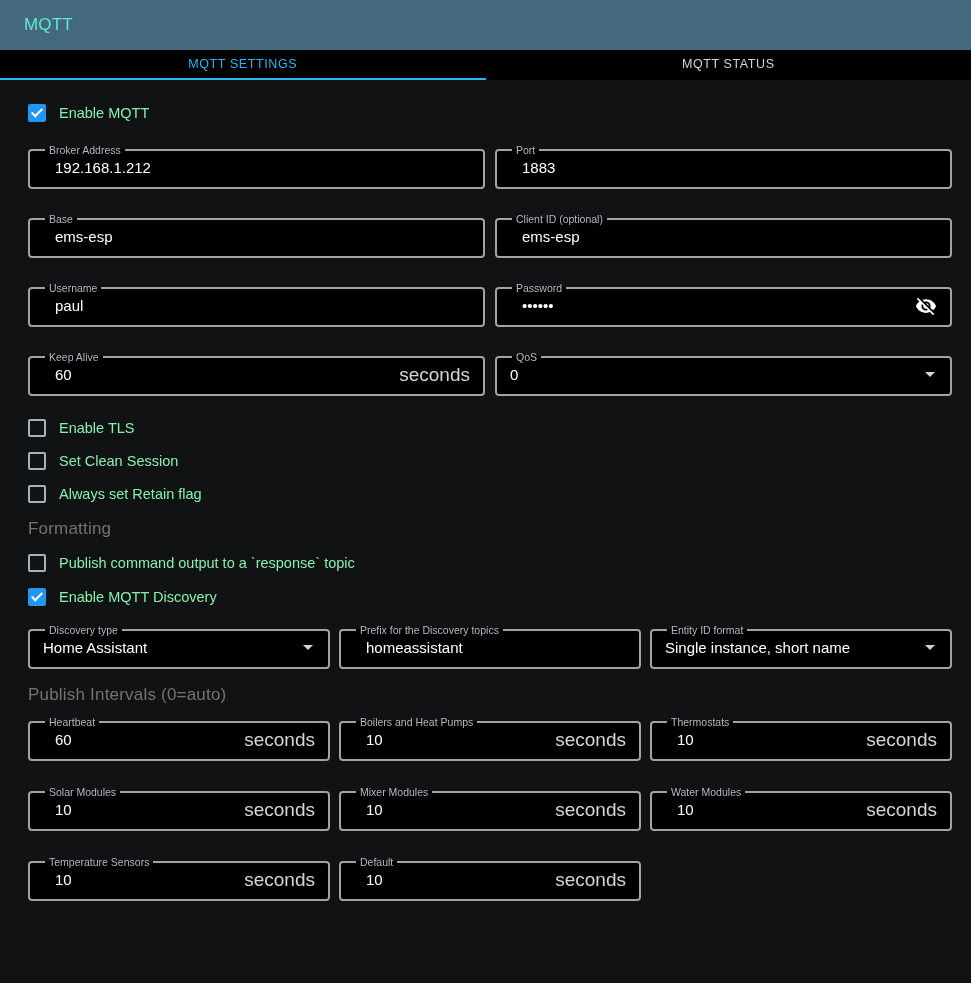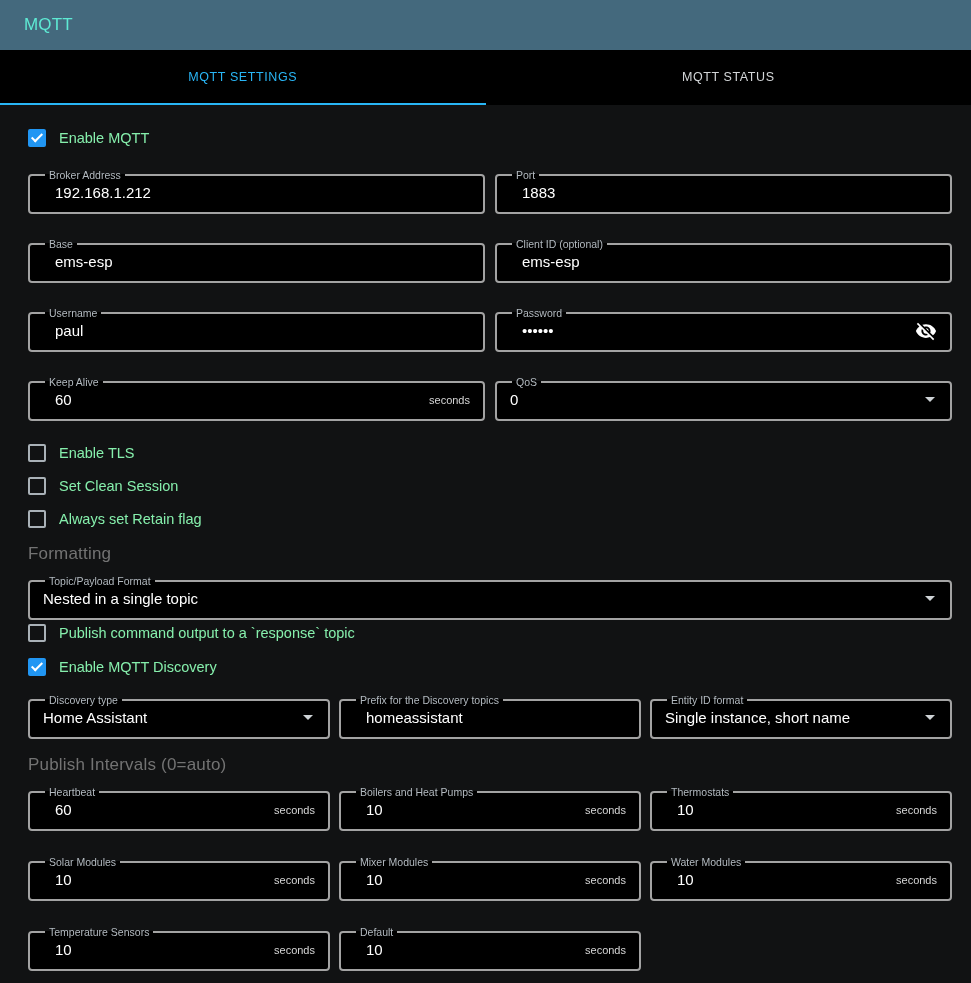--- a/index.html
+++ b/index.html
@@ -14,21 +14,21 @@
 
   
   .app-bar {
     height: 50px; background: #44697d;
     display: flex; align-items: center;
     padding-left: 24px;
   }
   .app-bar .title { font-size: 17px; font-weight: 500; letter-spacing: 0.2px; color: #5eead4; }
 
   
-  .tab-bar { height: 55px; background: #000000; display: flex; text-align: center; }
+  .tab-bar { height: 30px; background: #000000; display: flex; text-align: center; }
   .tab {
     width: 50%; display: flex; align-items: center; justify-content: center;
     font-size: 12.5px; font-weight: 500; letter-spacing: 0.6px; text-transform: uppercase;
     color: #d3d6d8; cursor: pointer; border-bottom: 2px solid transparent;
   }
   .tab.active { color: #29b6f6; border-bottom-color: #29b6f6; }
 
   
   .content { padding: 16px 19px 20px 28px; }
 
@@ -63,21 +63,21 @@
   fieldset.field legend {
     font-size: 10.5px; line-height: 12px; color: #b3bac0;
     padding: 0 4px; margin-left: 2px;
   }
   .field-row { display: flex; align-items: center; height: 25px; margin-top: -1px; }
   .field-input {
     background: transparent; border: none; outline: none;
     color: #fff; font-size: 15px; font-family: inherit;
     flex: 1 1 auto; min-width: 0; padding: 0; margin-left: 12px;
   }
-  .suffix { color: #d6d6d6; font-size: 11px; margin-left: 8px; white-space: nowrap; }
+  .suffix { color: #d6d6d6; font-size: 19px; margin-left: 8px; white-space: nowrap; }
   .select-value { flex: 1 1 auto; font-size: 15px; color: #fff; }
   fieldset.select { cursor: pointer; }
   .caret {
     width: 0; height: 0; flex: 0 0 auto;
     border-left: 5px solid transparent; border-right: 5px solid transparent;
     border-top: 5px solid #ced3d6; margin-left: 8px; margin-right: 2px;
   }
   .icon-btn { display: inline-flex; cursor: pointer; flex: 0 0 auto; margin-left: 8px; }
   .icon-btn svg { fill: #ffffff; }
 
@@ -180,27 +180,20 @@
     <span class="checkbox"></span>
     <span class="check-label">Set Clean Session</span>
   </div>
   <div class="check-row row-retain">
     <span class="checkbox"></span>
     <span class="check-label">Always set Retain flag</span>
   </div>
 
   <h2 class="section-heading">Formatting</h2>
 
-  <fieldset class="field select full-width-field">
-    <legend>Topic/Payload Format</legend>
-    <div class="field-row">
-      <span class="select-value">Nested in a single topic</span>
-      <span class="caret"></span>
-    </div>
-  </fieldset>
 
   <div class="check-row row-pubresp">
     <span class="checkbox"></span>
     <span class="check-label">Publish command output to a `response` topic</span>
   </div>
   <div class="check-row row-discovery">
     <span class="checkbox checked"></span>
     <span class="check-label">Enable MQTT Discovery</span>
   </div>
 

